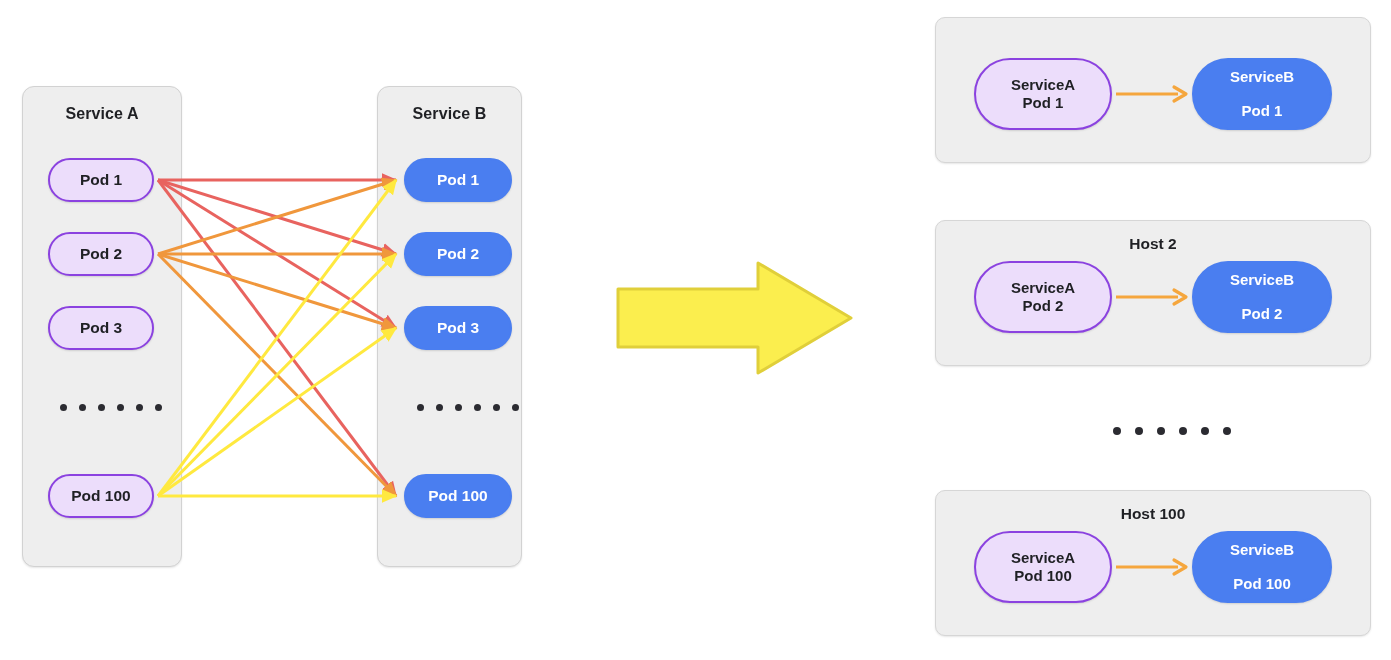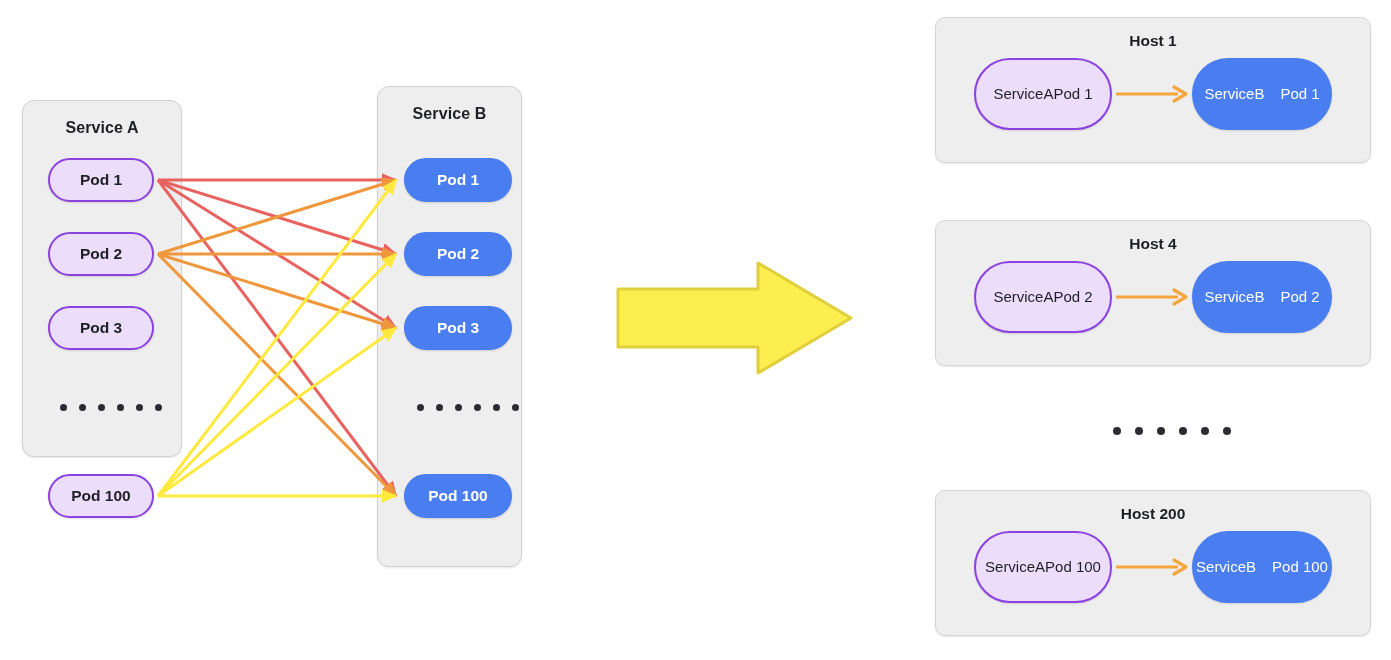--- a/index.html
+++ b/index.html
@@ -14,21 +14,21 @@
 
   
   .svc-box{
     position:absolute;
     background:#eeeeee;
     border:1.5px solid #d2d2d2;
     border-radius:12px;
     box-sizing:border-box;
     box-shadow:0 1px 2px rgba(0,0,0,.10);
   }
-  #svcA{left:22px;top:100px;width:160px;height:357px;}
+  #svcA{left:22px;top:86px;width:160px;height:481px;}
   #svcB{left:377px;top:86px;width:145px;height:481px;}
 
   .svc-title{
     position:absolute;
     left:0;right:0;top:18px;
     text-align:center;
     font-size:16px;
     font-weight:700;
     color:#1f2024;
     letter-spacing:.1px;
@@ -112,26 +112,26 @@
     text-align:center;
     font-size:15.5px;
     font-weight:700;
     color:#1f2024;
   }
 
   .host-pod{
     position:absolute;
     box-sizing:border-box;
     display:flex;
-    flex-direction:row;
+    flex-direction:column;
     align-items:center;
     justify-content:center;
     border-radius:999px;
     font-size:15px;
-    font-weight:400;
+    font-weight:700;
     line-height:1.22;
     box-shadow:0 1px 2px rgba(0,0,0,.13);
   }
   .host-pod .l2{display:block;}
   .host-src{left:38px;top:40px;width:138px;height:72px;}
   .host-dst{left:256px;top:40px;width:140px;height:72px;}
 
   .host-arrow{position:absolute;left:180px;top:66px;width:76px;height:20px;}
 </style>
 </head>
@@ -213,37 +213,36 @@
         <line x1="158" y1="496" x2="396" y2="328" stroke="#ffe93f" stroke-width="3" marker-end="url(#mkYellow)"></line>
         <line x1="158" y1="496" x2="396" y2="496" stroke="#ffe93f" stroke-width="3" marker-end="url(#mkYellow)"></line>
       </g>
   </svg>
 
   <svg id="bigArrow" viewBox="0 0 245 120">
     <path d="M6,31 L146,31 L146,5 L239,60 L146,115 L146,89 L6,89 Z" fill="#fbee4e" stroke="#e0cf3a" stroke-width="3" stroke-linejoin="round"></path>
   </svg>
 
   <div class="host-box" id="host-0">
-    <div class="host-title">Host 1</div>
     <div class="host-pod pod-purple host-src">
       <span>ServiceA</span>
       <span class="l2">Pod 1</span>
     </div>
     <svg class="host-arrow" viewBox="0 0 76 20">
       <path d="M0,10 L62,10" stroke="#f5a63d" stroke-width="3.2" fill="none"></path>
       <path d="M58,3 L70,10 L58,17" stroke="#f5a63d" stroke-width="3.2" fill="none" stroke-linecap="round" stroke-linejoin="round"></path>
     </svg>
     <div class="host-pod pod-blue host-dst">
       <span>ServiceB</span>
       <span class="l2">Pod 1</span>
     </div>
   </div>
 
   <div class="host-box" id="host-1">
-    <div class="host-title">Host 4</div>
+    <div class="host-title">Host 2</div>
     <div class="host-pod pod-purple host-src">
       <span>ServiceA</span>
       <span class="l2">Pod 2</span>
     </div>
     <svg class="host-arrow" viewBox="0 0 76 20">
       <path d="M0,10 L62,10" stroke="#f5a63d" stroke-width="3.2" fill="none"></path>
       <path d="M58,3 L70,10 L58,17" stroke="#f5a63d" stroke-width="3.2" fill="none" stroke-linecap="round" stroke-linejoin="round"></path>
     </svg>
     <div class="host-pod pod-blue host-dst">
       <span>ServiceB</span>
@@ -254,21 +253,21 @@
   <div class="dots" id="dotsHost">
     <i></i>
       <i></i>
       <i></i>
       <i></i>
       <i></i>
       <i></i>
   </div>
 
   <div class="host-box" id="host-2">
-    <div class="host-title">Host 200</div>
+    <div class="host-title">Host 100</div>
     <div class="host-pod pod-purple host-src">
       <span>ServiceA</span>
       <span class="l2">Pod 100</span>
     </div>
     <svg class="host-arrow" viewBox="0 0 76 20">
       <path d="M0,10 L62,10" stroke="#f5a63d" stroke-width="3.2" fill="none"></path>
       <path d="M58,3 L70,10 L58,17" stroke="#f5a63d" stroke-width="3.2" fill="none" stroke-linecap="round" stroke-linejoin="round"></path>
     </svg>
     <div class="host-pod pod-blue host-dst">
       <span>ServiceB</span>

